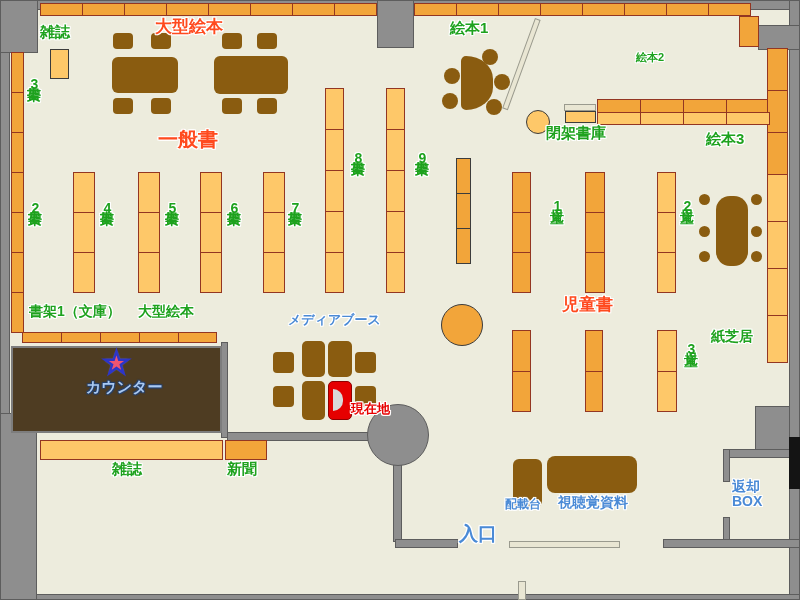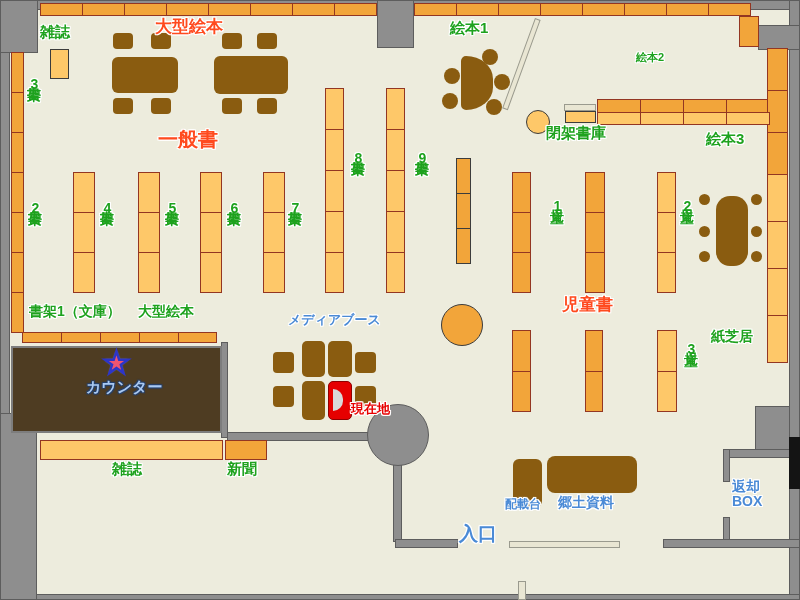--- a/index.html
+++ b/index.html
@@ -211,19 +211,19 @@
   <span class="lbl g o v" style="left:683px;top:341px;font-size:14px">児童3</span>
   <span class="lbl g o" style="left:711px;top:329px;font-size:14px">紙芝居</span>
   <span class="lbl g o" style="left:29px;top:304px;font-size:14px">書架1（文庫）</span>
   <span class="lbl g o" style="left:138px;top:304px;font-size:14px">大型絵本</span>
   <span class="lbl lb" style="left:86px;top:379px;font-size:15px">カウンター</span>
   <span class="lbl b o" style="left:288px;top:313px;font-size:13px">メディアブース</span>
   <span class="lbl cr o" style="left:351px;top:402px;font-size:13px">現在地</span>
   <span class="lbl g o" style="left:112px;top:461px;font-size:15px">雑誌</span>
   <span class="lbl g o" style="left:227px;top:461px;font-size:15px">新聞</span>
   <span class="lbl b o" style="left:505px;top:498px;font-size:12px">配載台</span>
-  <span class="lbl b o" style="left:558px;top:495px;font-size:14px">郷土資料</span>
+  <span class="lbl b o" style="left:558px;top:495px;font-size:14px">視聴覚資料</span>
   <span class="lbl b o" style="left:732px;top:479px;font-size:14px">返却
 BOX</span>
   <span class="lbl b o" style="left:459px;top:524px;font-size:19px">入口</span>
 
   <span class="star" style="left:103px;top:348px">★</span>
 </div>
 
 </body></html>

